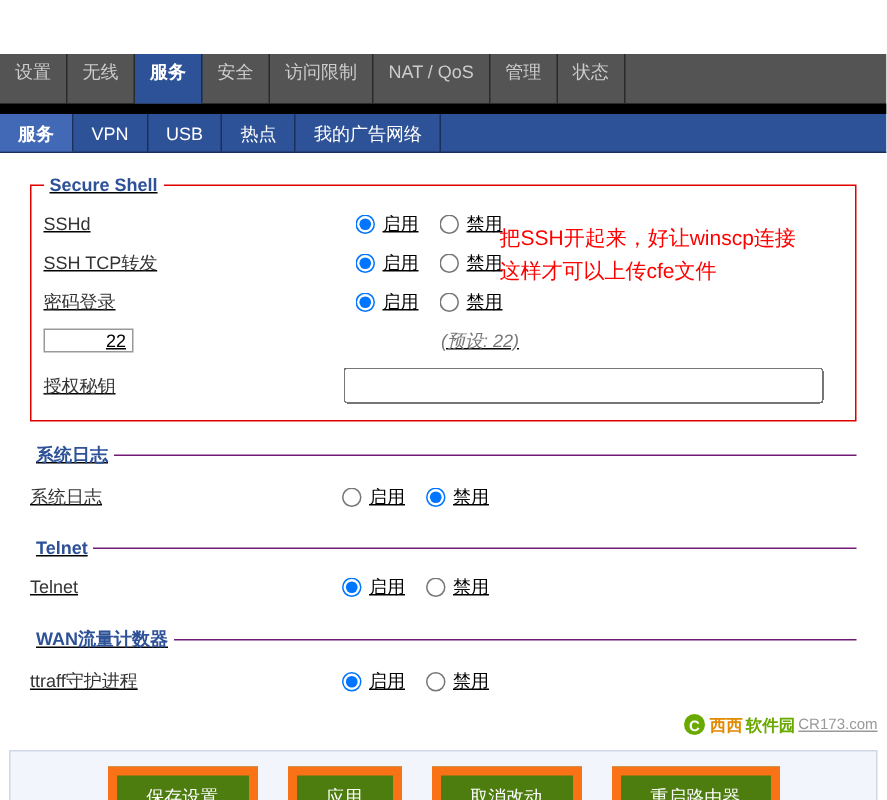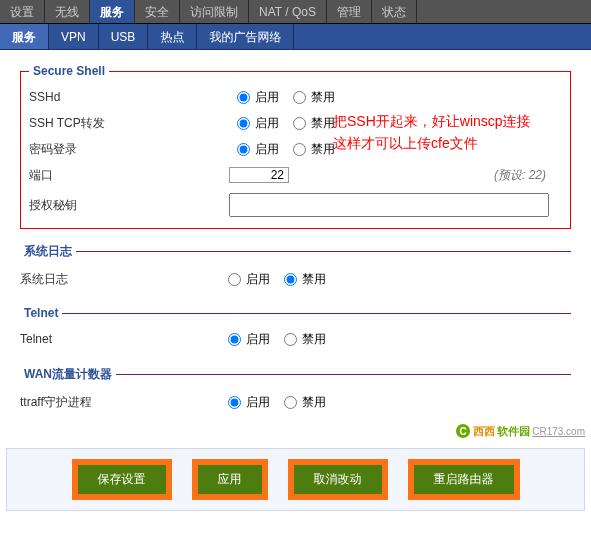--- a/index.html
+++ b/index.html
@@ -1,37 +1,37 @@
 <!DOCTYPE html>
 <html><head>
 <meta charset="utf-8">
 <style>
 * { margin: 0; padding: 0; box-sizing: border-box; }
 body { font-family: Arial, "Microsoft YaHei", sans-serif; font-size: 12px; background: #ffffff; width: 591px; }
-.topnav { background: #545454; display: flex; height: 24px; border-bottom: 1px solid #000000; }
+.topnav { background: #545454; display: flex; height: 40px; border-bottom: 7px solid #000000; margin-top: 36px; }
 .topnav .tab { color: #ccc; padding: 0 10px; line-height: 24px; border-right: 1px solid #2a2a2a; cursor: pointer; }
 .topnav .tab.active { background: #2e5297; color: #fff; font-weight: bold; }
 .subnav { background: #2e5297; display: flex; height: 26px; border-bottom: 1px solid #1a2f5c; }
 .subnav .tab { color: #fff; padding: 0 12px; line-height: 26px; border-right: 1px solid #1a2f5c; cursor: pointer; }
 .subnav .tab.active { background: #4269b6; font-weight: bold; }
-.content { padding: 14px 20px 0 20px; }
+.content { padding: 14px 20px 0 20px; text-decoration: underline; }
 fieldset { border: none; border-top: 1px solid #701a75; margin-bottom: 14px; padding-top: 6px; position: relative; }
 fieldset.redbox { border: 1px solid #e00000; padding: 6px 8px 10px 8px; }
 legend { color: #2e5297; font-weight: bold; font-size: 12px; padding: 0 4px; }
 .row { display: flex; align-items: center; height: 26px; }
 .row .label { width: 200px; color: #333; }
 .row .opts { display: flex; align-items: center; gap: 2px; min-width: 145px; }
 .row .opts input[type=radio] { margin: 0 3px 0 8px; }
 .row .opts label { margin-right: 4px; }
 .right-note { color: #777; margin-left: 120px; font-style: italic; }
 input[type=text] { border: 1px solid #999; height: 16px; padding: 0 4px; font-size: 12px; }
 .port-input { width: 60px; text-align: right; }
 .key-input { width: 320px; resize: none; height: 24px; display: block; }
 .key-row { margin-top: 4px; }
-.anno { position: absolute; color: #ff0000; font-size: 14px; line-height: 22px; left: 312px; top: 32px; pointer-events: none; }
+.anno { position: absolute; color: #ff0000; font-size: 14px; line-height: 22px; left: 312px; top: 17px; pointer-events: none; }
 .watermark { text-align: right; margin: -6px 6px 6px 0; }
 .watermark .wm-inner { display: inline-flex; align-items: center; gap: 2px; font-size: 11px; }
 .wm-icon { width: 16px; height: 16px; display: inline-block; }
 .wm-a { color: #e28a00; font-weight: bold; }
 .wm-b { color: #6aaa00; font-weight: bold; text-align: center; }
 .wm-c { color: #999; font-size: 10px; text-decoration: underline; }
 .footer { border: 1px solid #cfd7e8; background: #f2f5fb; padding: 10px 0; display: flex; justify-content: center; gap: 20px; margin: 0 6px 0 6px; }
 .footer button { background: #4d7c0f; color: #fff; border: 6px solid #f97316; padding: 6px 20px; font-size: 12px; cursor: pointer; }
 </style>
 </head>
@@ -89,21 +89,20 @@
       <div class="label">密码登录</div>
       <div class="opts">
         <input type="radio" name="pwdlogin" checked="" style="">
         <label>启用</label>
         <input type="radio" name="pwdlogin" style="">
         <label>禁用</label>
       </div>
     </div>
 
     <div class="row">
-      <div class="label">端口</div>
       <div class="opts">
         <input type="text" class="port-input" value="22" style="">
       </div>
       <div class="right-note">(预设: 22)</div>
     </div>
 
     <div class="row key-row">
       <div class="label">授权秘钥</div>
       <textarea class="key-input" style=""></textarea>
     </div>

